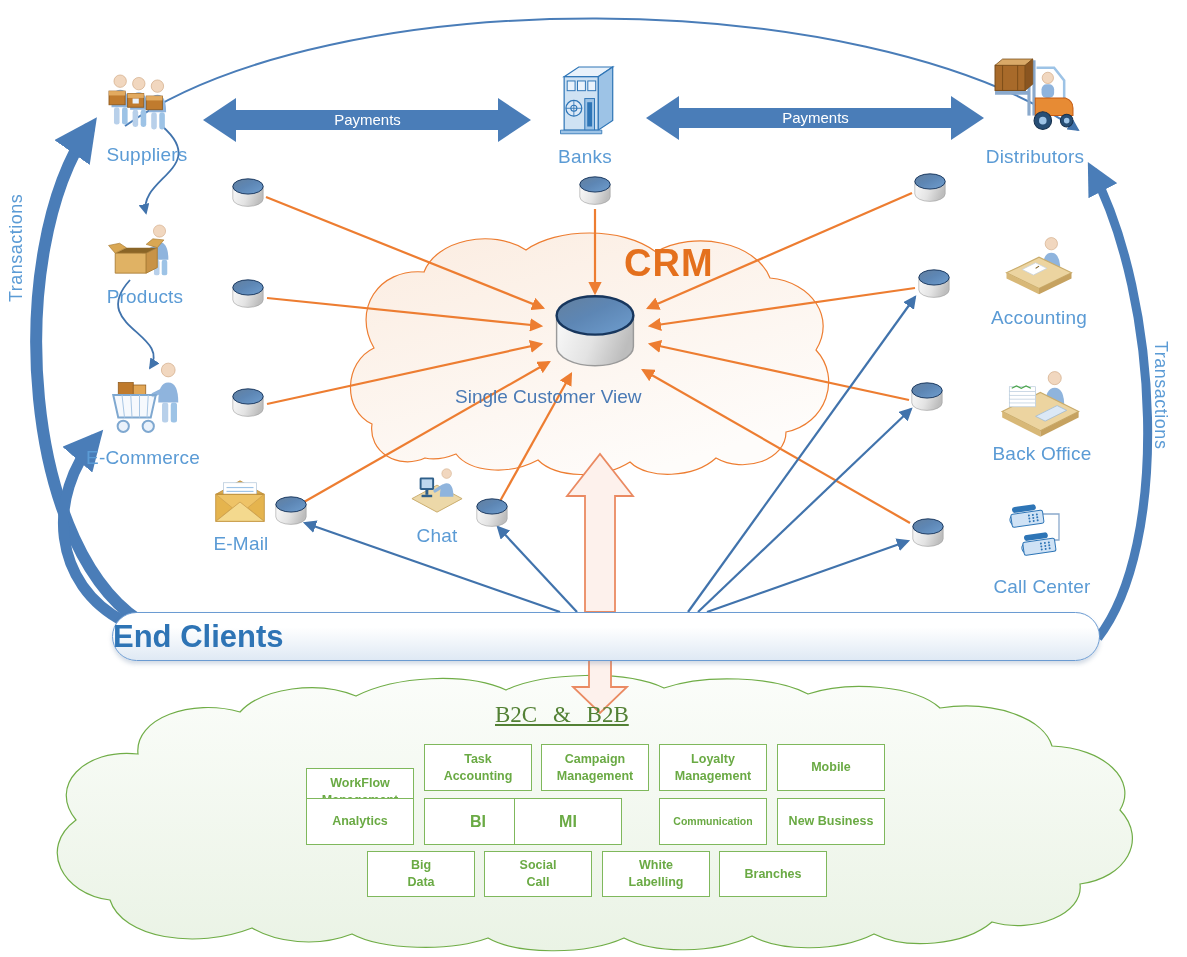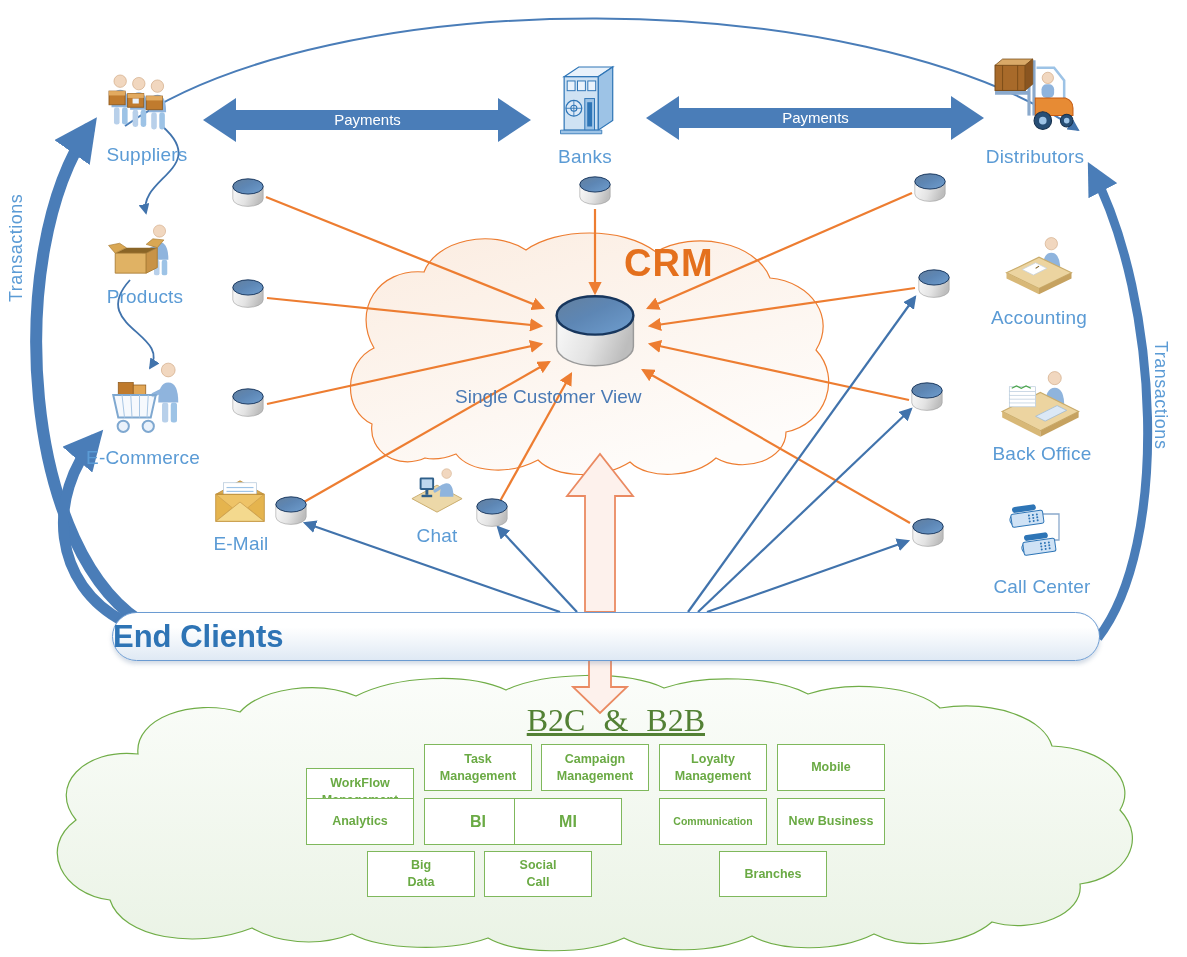--- a/index.html
+++ b/index.html
@@ -16,22 +16,22 @@
   #crm-title{position:absolute;left:624px;top:242px;z-index:3;font-size:38px;font-weight:bold;
              color:#e4701d;letter-spacing:1px;}
   #scv-label{position:absolute;left:455px;top:386px;width:280px;z-index:3;text-align:left;
              font-size:19px;color:#4a7ab5;}
   #end-clients-bar{position:absolute;left:112px;top:612px;width:986px;height:47px;z-index:3;
              border:1.5px solid #6b9bd2;border-radius:25px;
              background:linear-gradient(#ffffff 30%,#dfe9f4);
              box-shadow:0 3px 4px rgba(110,135,170,.30);
              display:flex;align-items:center;justify-content:flex-start;
              font-size:31px;font-weight:bold;color:#2e74b5;}
-  #b2b-title{position:absolute;left:495px;top:702px;width:210px;z-index:3;text-align:right;
-             font-family:"Liberation Serif",serif;font-size:32px;color:#538135;
+  #b2b-title{position:absolute;left:495px;top:702px;width:210px;z-index:3;text-align:left;
+             font-family:"Liberation Serif",serif;font-size:23px;color:#538135;
              text-decoration:underline;word-spacing:10px;}
   .module-box{position:absolute;z-index:3;width:106px;border:1.4px solid #7fb85c;
               background:#ffffff;display:flex;align-items:center;justify-content:center;
               text-align:center;}
   .module-box span{white-space:pre-line;font-size:12.5px;font-weight:bold;color:#6aaa44;
               line-height:1.35;}
   .module-box.r1,.module-box.r2{height:45px;}
   .module-box.r3{height:44px;}
   .module-box .big{font-size:16px;}
   .module-box .small{font-size:10.5px;}
@@ -362,21 +362,21 @@
   </div>
 
   <div id="b2b-title">B2C &amp; B2B</div>
 
   <div class="module-box r1" style="left:306px;top:744px;margin-top:24px;">
     <span>WorkFlow
 Management</span>
     </div>
   <div class="module-box r1" style="left:424px;top:744px;">
     <span>Task
-Management</span>
+Accounting</span>
     </div>
   <div class="module-box r1" style="left:541px;top:744px;">
     <span>Campaign
 Management</span>
     </div>
   <div class="module-box r1" style="left:659px;top:744px;">
     <span>Loyalty
 Management</span>
     </div>
   <div class="module-box r1" style="left:777px;top:744px;">
@@ -400,17 +400,21 @@
     </div>
 
   <div class="module-box r3" style="left:367px;top:851px;">
     <span>Big
 Data</span>
     </div>
   <div class="module-box r3" style="left:484px;top:851px;">
     <span>Social
 Call</span>
     </div>
+  <div class="module-box r3" style="left:602px;top:851px;">
+    <span>White
+Labelling</span>
+    </div>
   <div class="module-box r3" style="left:719px;top:851px;">
     <span>Branches</span>
     </div>
 
 </div>
 
 </body></html>

